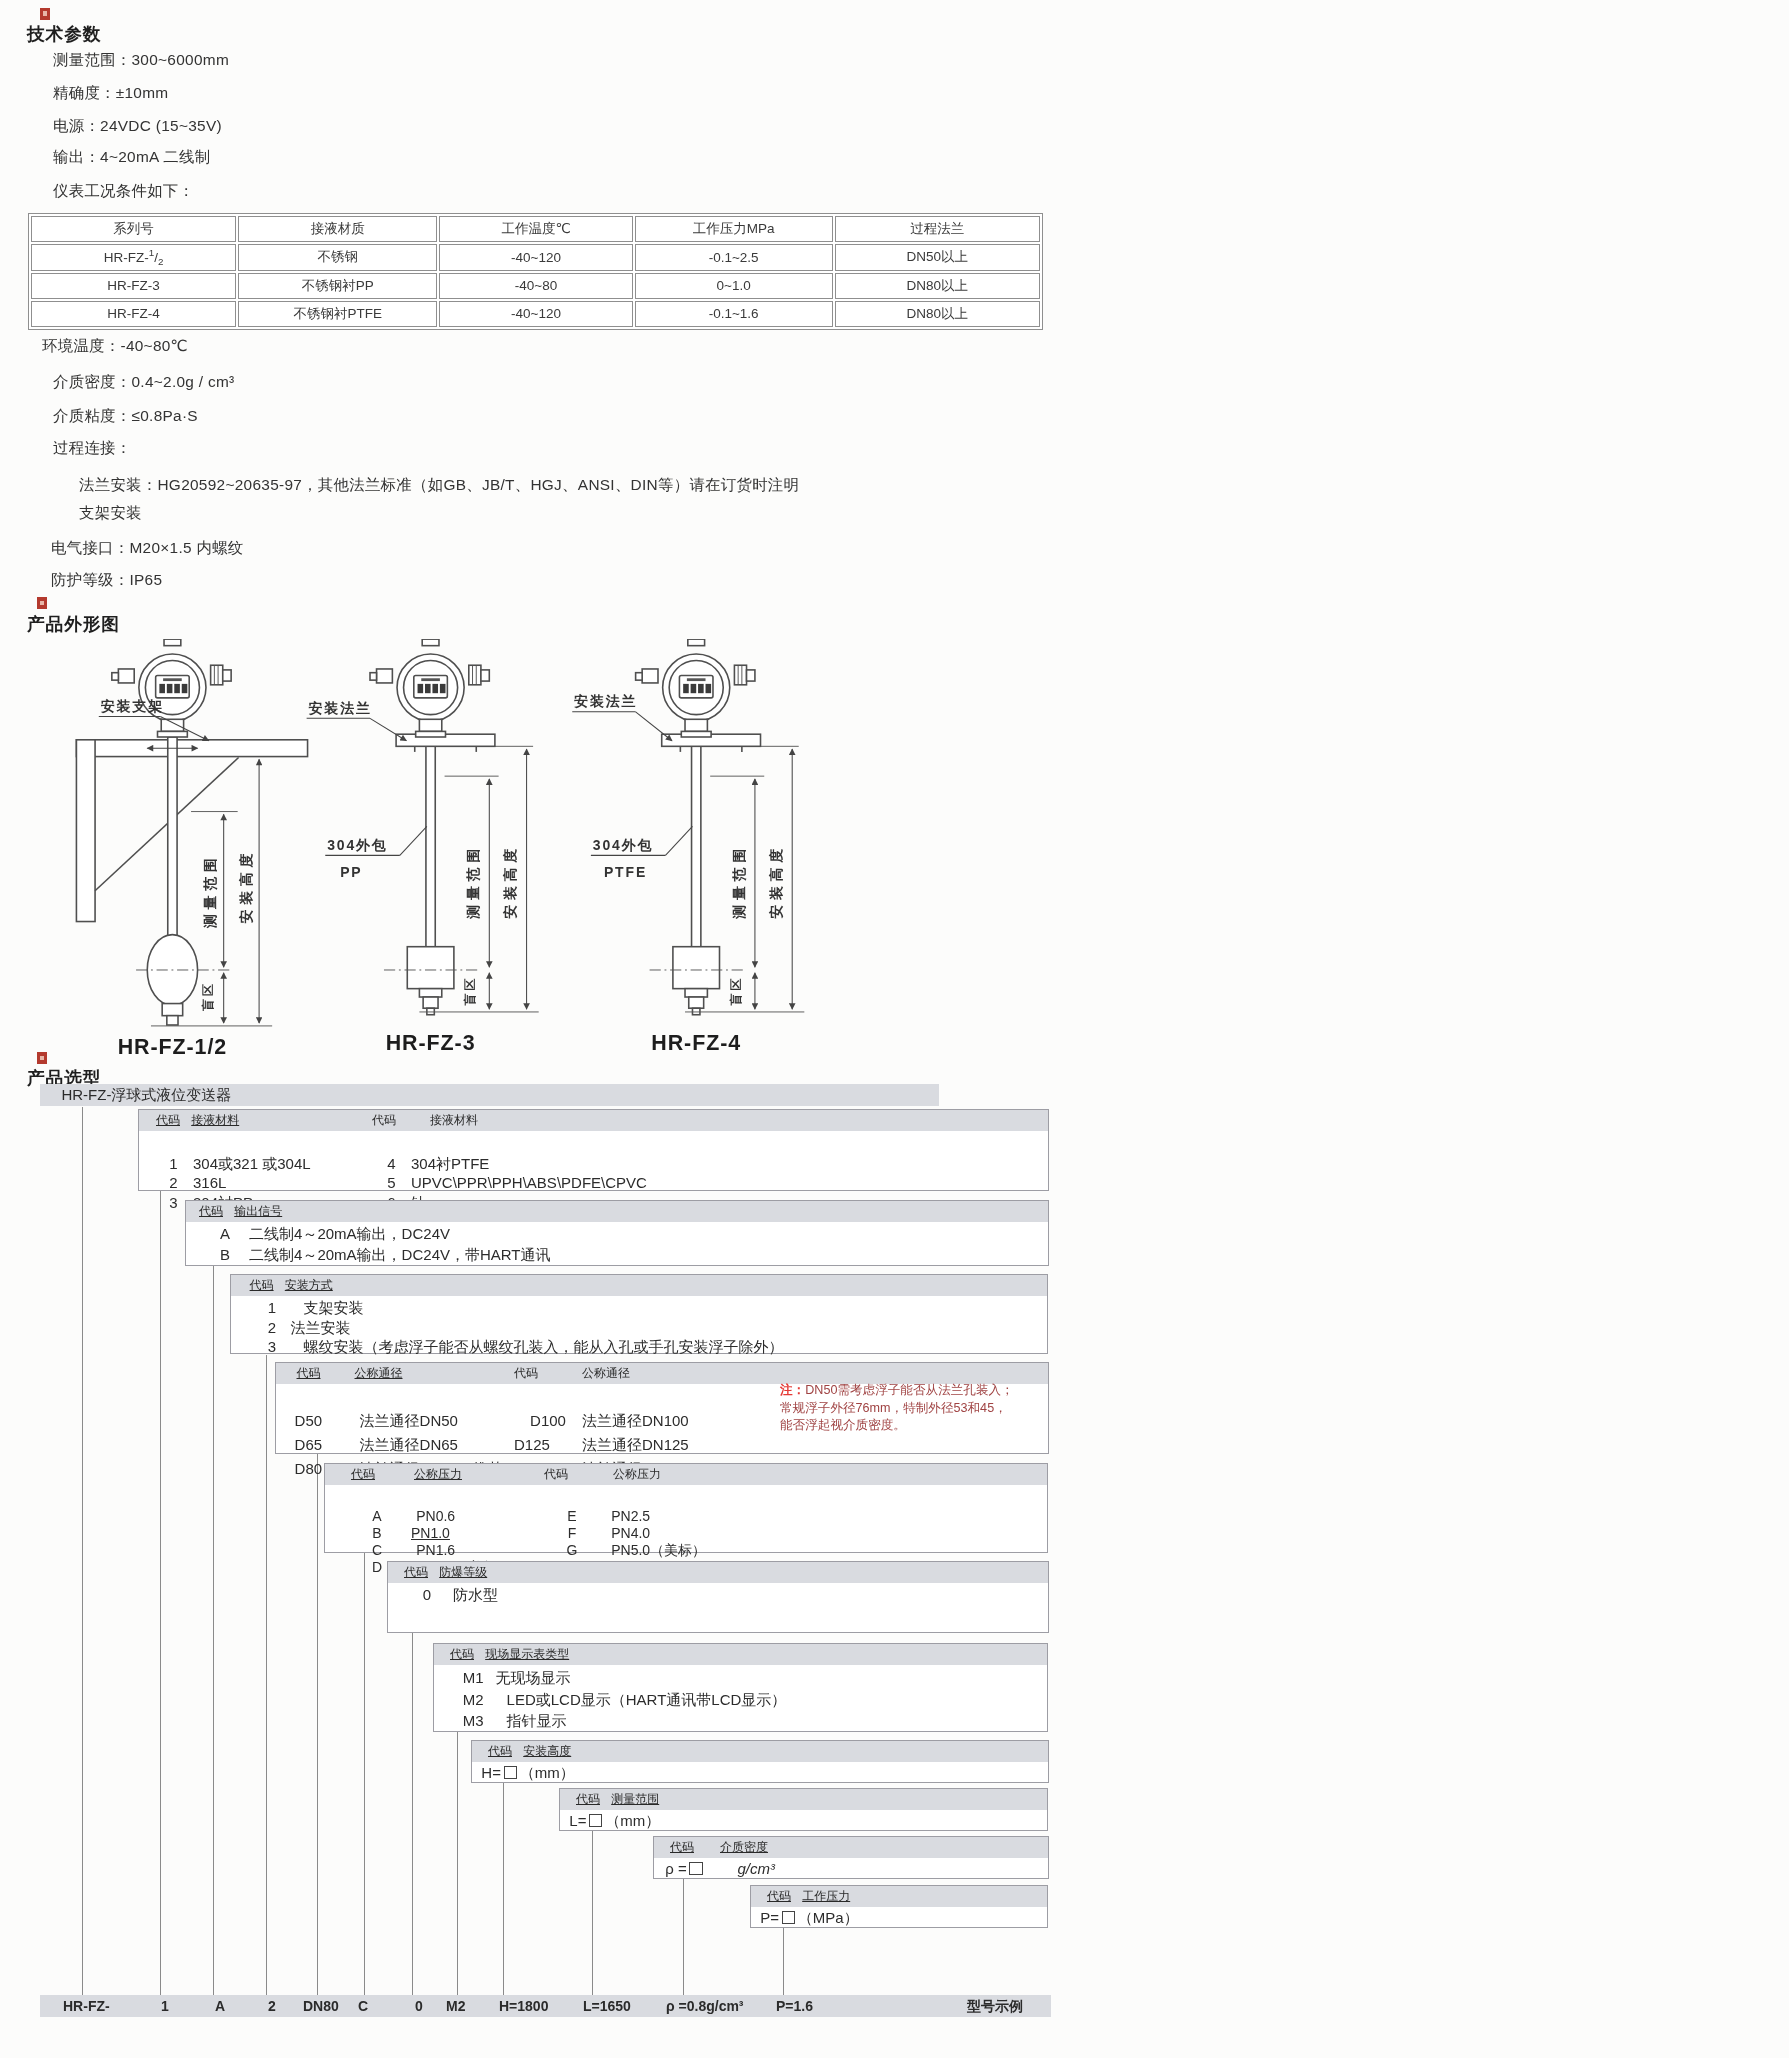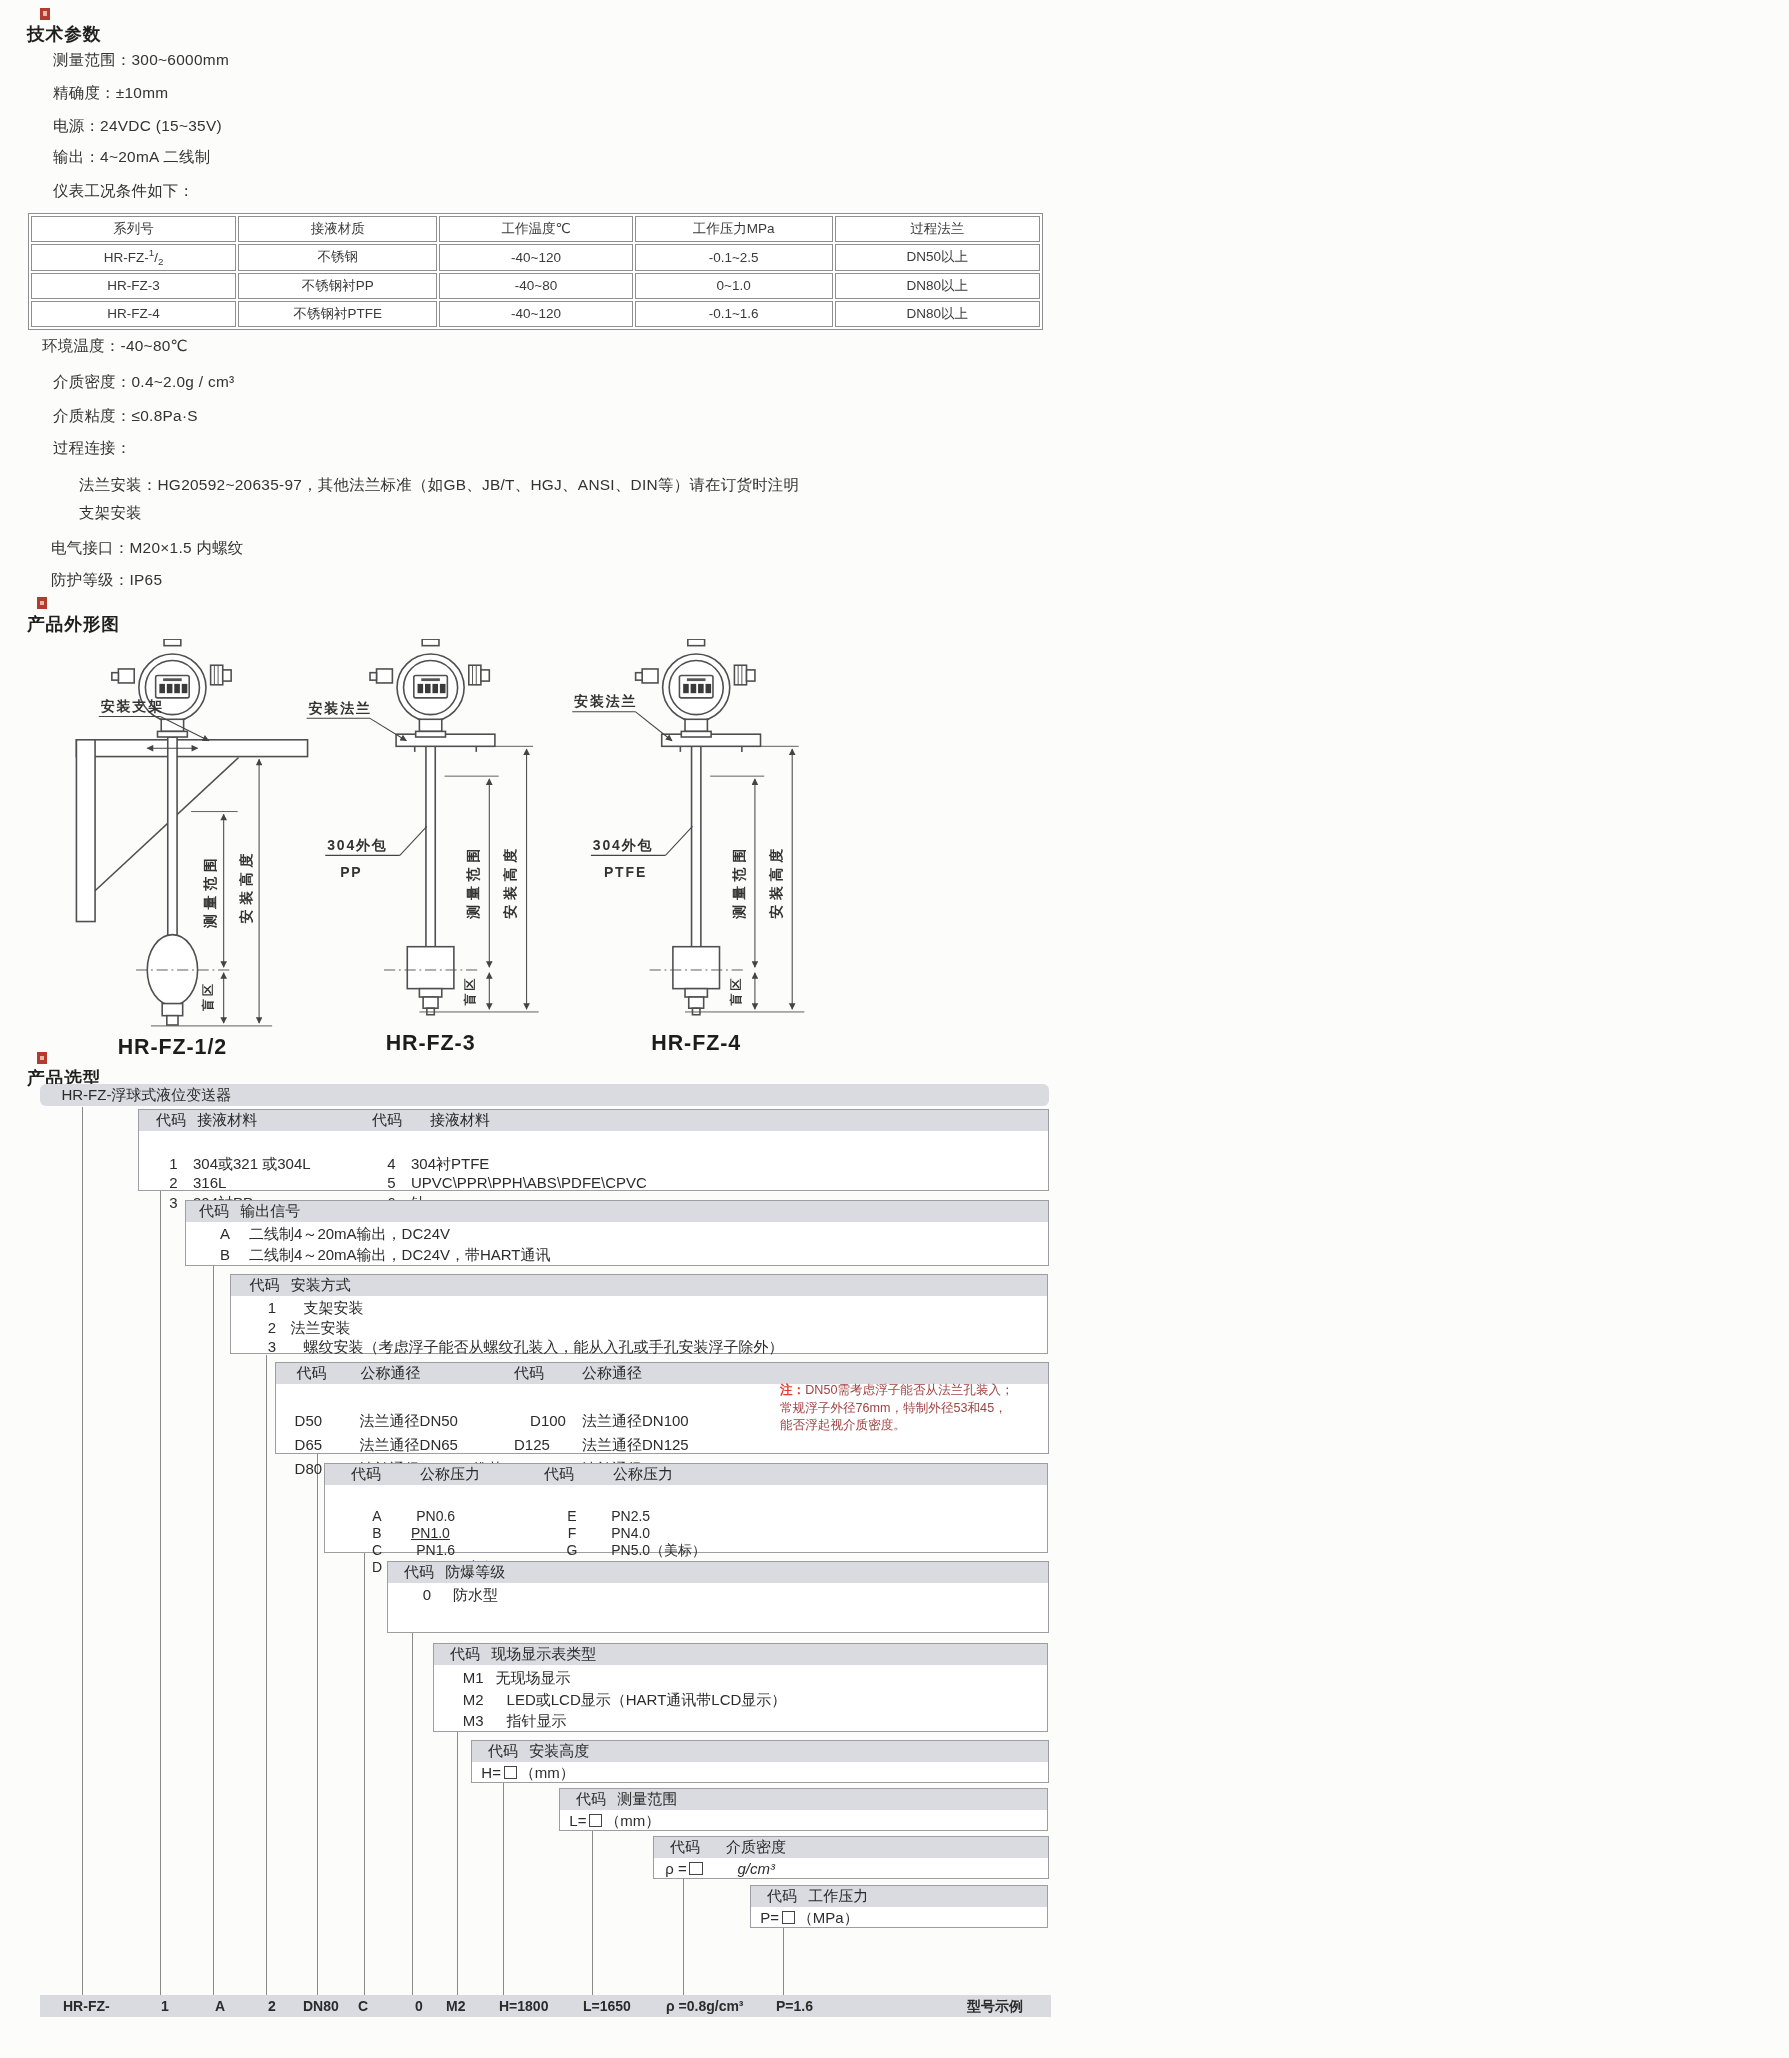--- a/index.html
+++ b/index.html
@@ -12,21 +12,21 @@
   .pline{position:absolute;font-size:15.4px;color:#333;white-space:nowrap;letter-spacing:0.3px;}
   table.spec{position:absolute;left:28px;top:213px;border-collapse:separate;border-spacing:2.8px;
              border:1.4px solid #8f8f8f;background:#fff;}
   table.spec td{border:1.4px solid #8f8f8f;text-align:center;font-size:13.5px;color:#3a3a3a;
                 padding:1.9px 5.6px;height:20.5px;white-space:nowrap;}
   sup.f{font-size:9.8px;vertical-align:5.6px;}
   sub.f{font-size:9.8px;vertical-align:-3.7px;}
   
   .band{position:absolute;background:#d9dbe0;display:flex;align-items:center;font-size:15px;color:#2a2a2a;}
   .sbox{position:absolute;background:#fff;border:0.9px solid #9d9da4;box-sizing:border-box;}
-  .sbox .hdr{height:20.5px;background:#d9dbe0;display:flex;align-items:center;font-size:15px;color:#2a2a2a;white-space:nowrap;}
+  .sbox .hdr{height:20.5px;background:#d9dbe0;display:flex;align-items:center;font-size:12px;color:#2a2a2a;white-space:nowrap;text-decoration:underline;}
   .sbox .hdr .nm{margin-left:11.2px;}
   .body{position:relative;padding-top:2.8px;}
   .orow{white-space:nowrap;font-size:15px;color:#2c2c2c;}
   .ocode{display:inline-block;text-align:center;}
   .vline{position:absolute;width:0.9px;background:#8a8a8a;}
   .cbox{display:inline-block;width:11.2px;height:11.2px;border:1.4px solid #444;vertical-align:-0.9px;margin:0 2.8px;background:#fff;}
   .note{position:absolute;font-size:12.6px;line-height:17.7px;color:#a04343;white-space:nowrap;}
   .note .np{color:#e53935;font-weight:bold;}
   .ex-item{position:absolute;font-size:14px;font-weight:bold;color:#2b2b2b;white-space:nowrap;top:2.8px;}
   svg text{font-family:"Liberation Sans","DejaVu Sans",sans-serif;}
@@ -224,21 +224,21 @@
       <text class="vlab" style="font-size:13px;letter-spacing:3px;" transform="rotate(-90 794 1062)" x="794" y="1062" text-anchor="middle">盲区</text>
       <text class="cap" x="747" y="1126" text-anchor="middle">HR-FZ-4</text>
     </g>
   </svg>
 
   <span class="bullet" style="left:37px;top:1052px;">
       <i></i>
     </span>
   <div class="h1" style="left:27px;top:1066px;">产品选型</div>
 
-  <div class="band" style="left:40px;top:1084px;width:1009px;height:22.4px;padding-left:21.4px;box-sizing:border-box;border-radius:6px;">
+  <div class="band" style="left:40px;top:1084px;width:899px;height:22.4px;padding-left:21.4px;box-sizing:border-box;">
     <span>HR-FZ-浮球式液位变送器</span>
   </div>
 
   <div class="vline" style="left:82px;top:1107px;height:888px;"></div>
   <div class="vline" style="left:160px;top:1191px;height:804px;"></div>
   <div class="vline" style="left:213px;top:1266px;height:729px;"></div>
   <div class="vline" style="left:266px;top:1355px;height:640px;"></div>
   <div class="vline" style="left:317px;top:1454px;height:541px;"></div>
   <div class="vline" style="left:364px;top:1553px;height:442px;"></div>
   <div class="vline" style="left:412px;top:1633px;height:362px;"></div>

